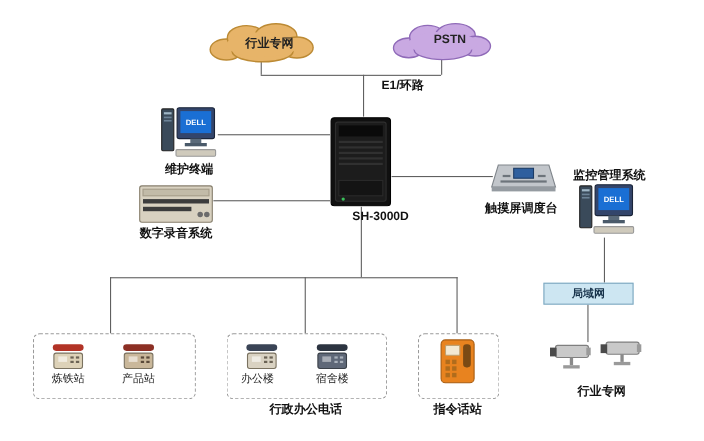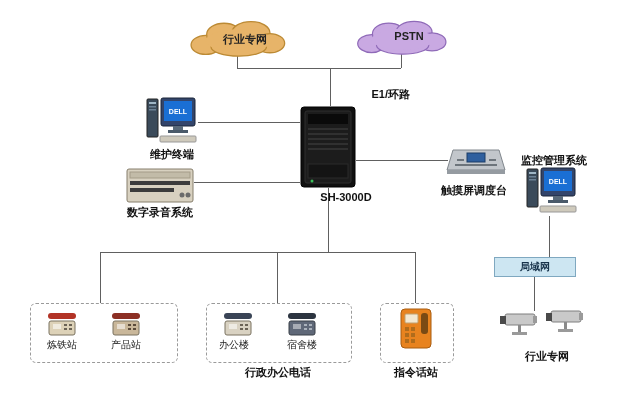--- a/index.html
+++ b/index.html
@@ -62,21 +62,21 @@
         <ellipse cx="45" cy="21" rx="20" ry="13"></ellipse>
         <ellipse cx="76" cy="19" rx="22" ry="13"></ellipse>
         <ellipse cx="98" cy="31" rx="17" ry="11"></ellipse>
         <ellipse cx="62" cy="35" rx="32" ry="11"></ellipse>
       </g>
       <ellipse cx="62" cy="28" rx="38" ry="13" fill="#C9A9E2"></ellipse>
     </svg>
     <span class="cloud-label" style="top:14px;">PSTN</span>
   </div>
 
-  <span class="lbl" style="left:334px;top:88px;width:64px;text-align:right;margin-left:12px;">E1/环路</span>
+  <span class="lbl" style="left:334px;top:72px;width:64px;text-align:center;">E1/环路</span>
 
   <div class="abs" style="left:146px;top:96px;">
     <svg width="52" height="50" viewBox="0 0 52 50">
       <rect x="1" y="3" width="11" height="38" rx="1" fill="#3a4a5a" stroke="#222"></rect>
       <rect x="3" y="6" width="7" height="2" fill="#9fb6c6"></rect>
       <rect x="3" y="10" width="7" height="1.5" fill="#6c8296"></rect>
       <rect x="3" y="13" width="7" height="1.5" fill="#6c8296"></rect>
       <rect x="15" y="2" width="34" height="28" rx="2" fill="#33456b" stroke="#1a2438"></rect>
       <rect x="18" y="5" width="28" height="20" fill="#1a6fd4"></rect>
       <text x="32" y="18" font-size="7" fill="#fff" text-anchor="middle" font-weight="bold">DELL</text>

